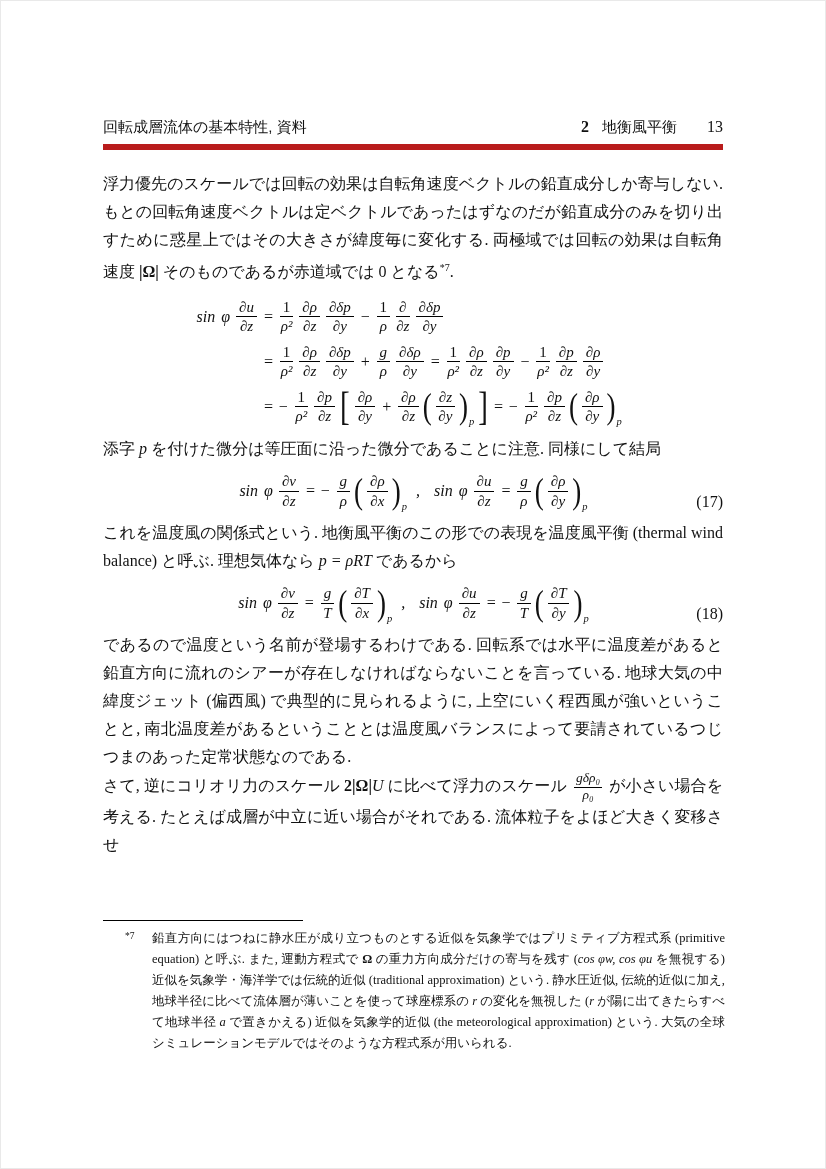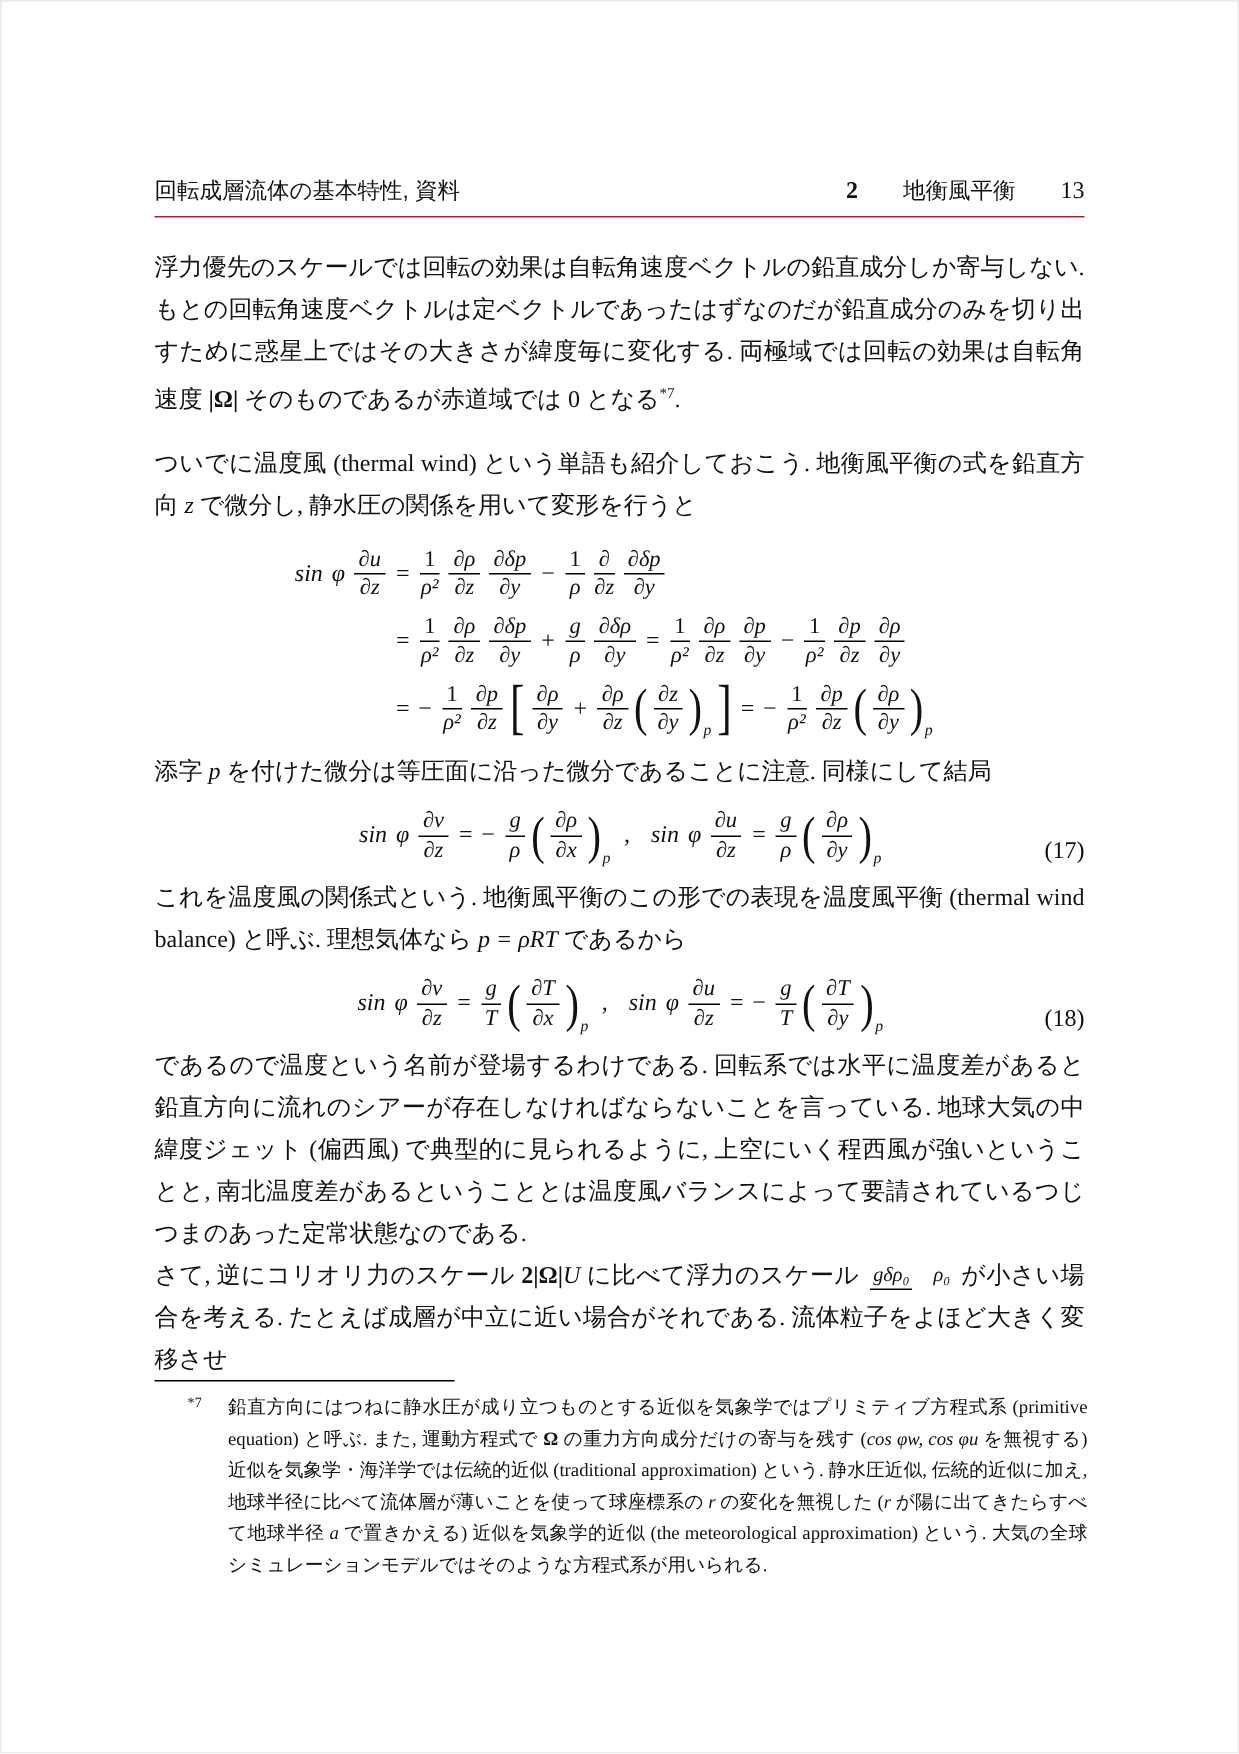--- a/index.html
+++ b/index.html
@@ -2,25 +2,25 @@
 <html><head>
 <meta charset="utf-8">
 <style>
   html,body{margin:0;padding:0;background:#fff;}
   .page{position:relative;width:826px;height:1169px;background:#ffffff;overflow:hidden;
         font-family:"Liberation Serif","DejaVu Serif",serif;color:#111;box-shadow:inset 0 0 0 1px #e9e9e9;}
   .content{position:absolute;left:103px;top:118px;width:620px;}
 
   
   .pagehead{display:flex;justify-content:space-between;align-items:flex-end;
-            border-bottom:1px solid #b91c1c;padding-bottom:7px;font-size:15px;}
+            border-bottom:6px solid #b91c1c;padding-bottom:7px;font-size:15px;}
   .ph-left{font-family:"Liberation Sans","DejaVu Sans",sans-serif;}
   .ph-right{display:flex;align-items:baseline;}
   .sec-no{font-weight:bold;font-size:16px;}
-  .sec-title{font-family:Liberation Sans, sans-serif;margin-left:30px;}
+  .sec-title{font-family:Liberation Sans, sans-serif;margin-left:13px;}
   .page-no{font-weight:normal;font-size:16px;margin-left:30px;}
 
   
   .para{font-size:16px;line-height:28px;text-align:justify;margin:0;}
   .p1{margin-top:20px;} .p2{margin-top:15px;} .p3{margin-top:2px;}
   .p5{margin-top:2px;} .p6{}
   .sup{font-size:10px;vertical-align:super;letter-spacing:0;}
   .mi{font-style:italic;}
   .vecb{font-weight:bold;}
 
@@ -37,22 +37,22 @@
   .frac .den{display:block;padding-top:1px;}
   .frac .up{font-style:normal;}
   .bigp{font-size:27px;line-height:1;transform:scaleY(1.3);margin:0 1px;font-style:normal;}
   .bigb{font-size:29px;line-height:1;transform:scaleY(1.4);margin:0 2px;font-style:normal;}
   .msub{font-size:10.5px;font-style:italic;align-self:center;transform:translateY(15px);margin-right:2px;}
   .eqnum{position:relative;display:flex;justify-content:center;align-items:center;
          min-height:50px;margin:3px 0;}
   .eqtag{position:absolute;right:0;font-size:16px;margin-top:22px;}
 
   
-  .ifrac{display:inline-flex;flex-direction:row;vertical-align:middle;
-         font-style:italic;font-size:13.5px;line-height:1.1;margin:0 3px;gap:14px;}
+  .ifrac{display:inline-flex;flex-direction:column;align-items:center;vertical-align:middle;
+         font-style:italic;font-size:13.5px;line-height:1.1;margin:0 3px;}
   .ifrac .num{border-bottom:1px solid #000;padding:0 2px 1px 2px;}
 
   
   .footnote{position:absolute;left:103px;top:920px;width:622px;}
   .fnrule{width:200px;border-top:1px solid #000;margin-bottom:7px;}
   .fnbody{position:relative;padding-left:49px;font-size:12.5px;line-height:21px;text-align:justify;}
   .fnmark{position:absolute;left:22px;top:-2px;font-size:9.5px;}
 
   
   .pagefoot{position:absolute;left:103px;top:1052px;width:620px;border-top:1px solid #000;
@@ -68,21 +68,20 @@
       <span class="ph-left">回転成層流体の基本特性, 資料</span>
       <span class="ph-right">
         <span class="sec-no">2</span>
         <span class="sec-title">地衡風平衡</span>
         <span class="page-no">13</span>
       </span>
     </div>
 
     <p class="para p1"><span>浮力優先のスケールでは回転の効果は自転角速度ベクトルの鉛直成分しか寄与しない. もとの回転角速度ベクトルは定ベクトルであったはずなのだが鉛直成分のみを切り出すために惑星上ではその大きさが緯度毎に変化する. 両極域では回転の効果は自転角速度 </span><span class="vecb">|Ω|</span><span> そのものであるが赤道域では 0 となる</span><span class="sup">*7</span><span>.</span></p>
 
-    <p class="para p2"><span>ついでに温度風 (thermal wind) という単語も紹介しておこう. 地衡風平衡の式を鉛直方向 </span><span class="mi">z</span><span> で微分し, 静水圧の関係を用いて変形を行うと</span></p>
 
     <div class="eqblock eq">
       <div class="eqgrid">
         <span class="eqcell eqlhs">
             <span class="mr">sin</span>
             <span class="mi">φ</span>
             <span class="frac">
               <span class="num">∂u</span>
               <span class="den">∂z</span>
             </span>

